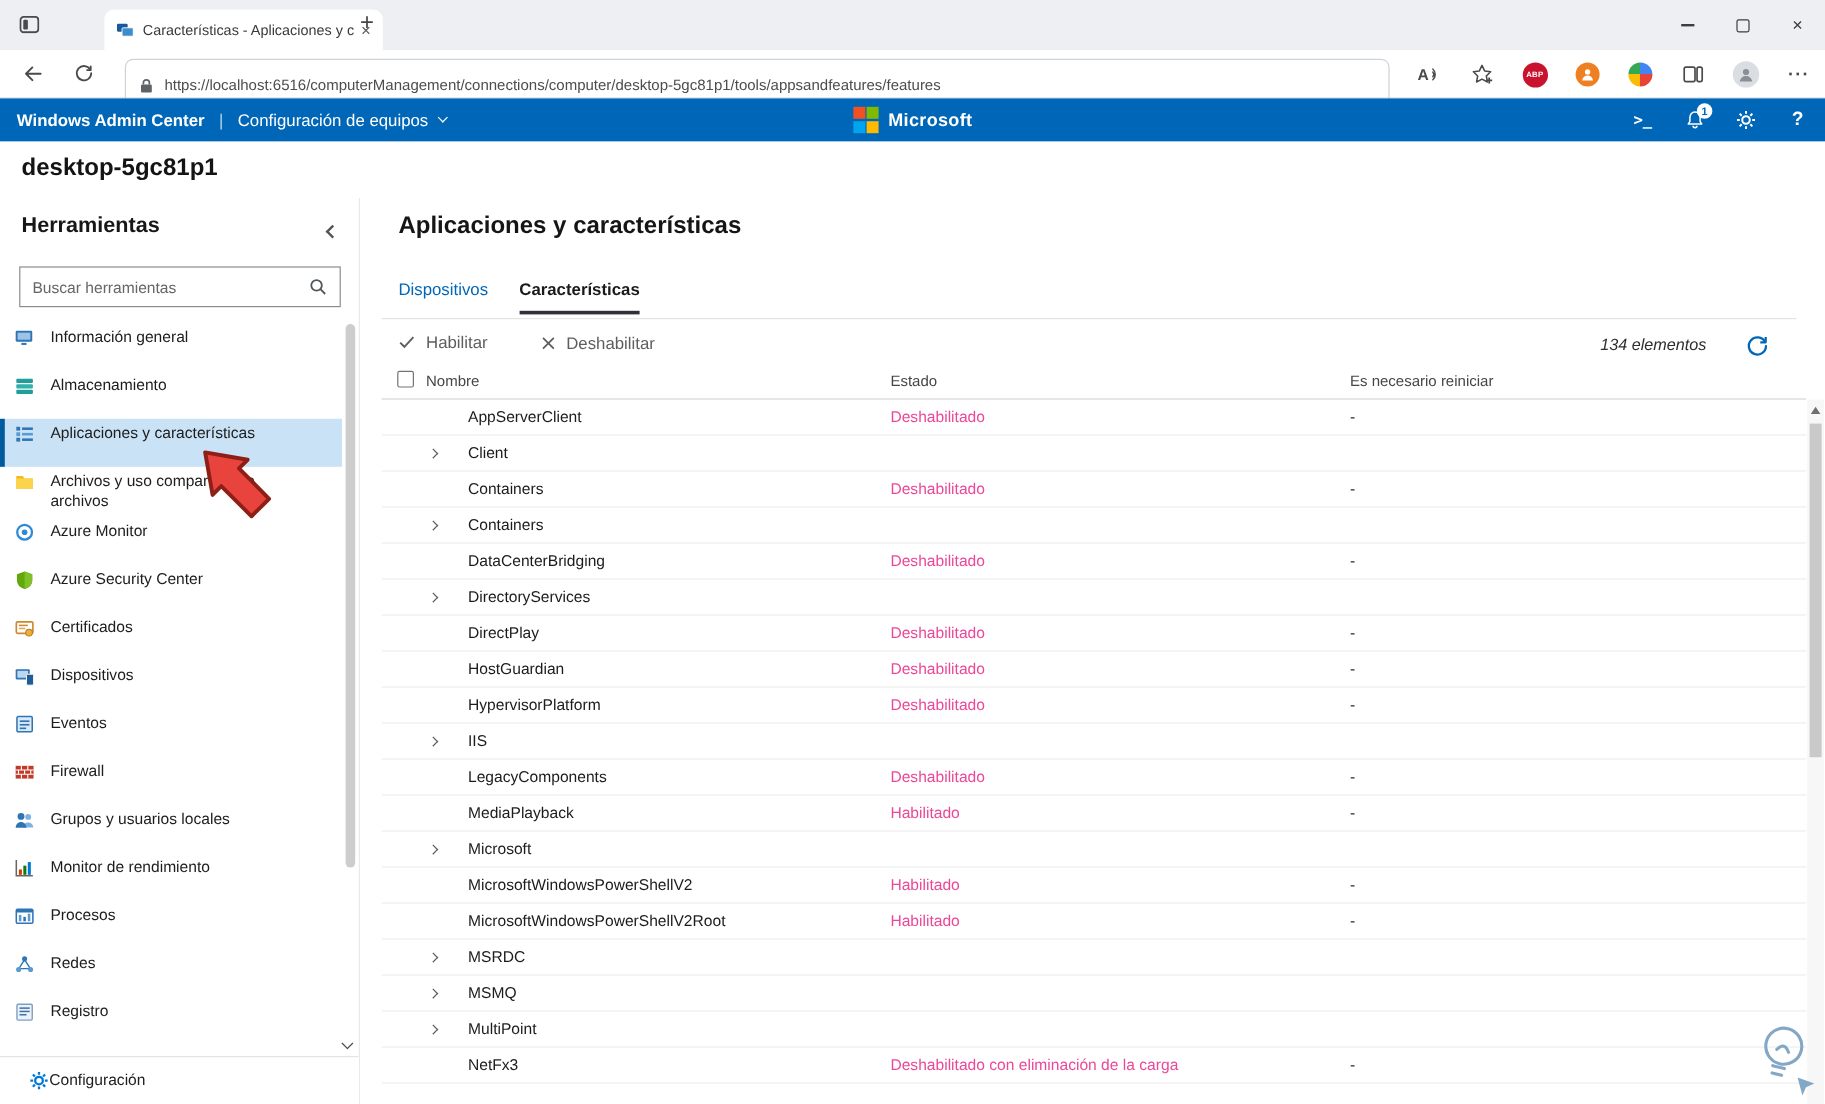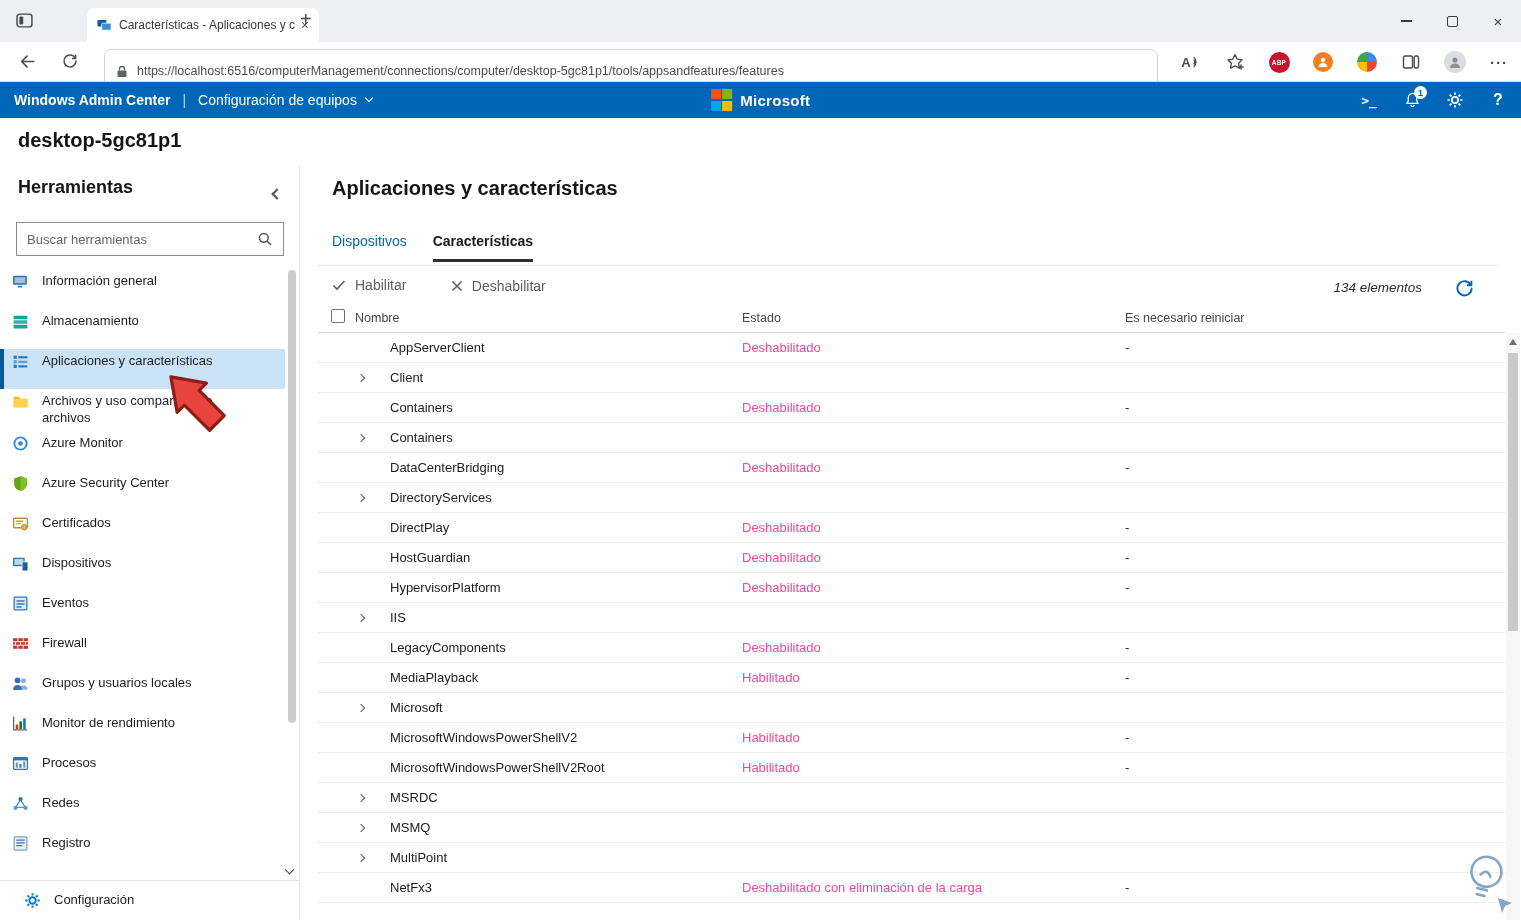--- a/index.html
+++ b/index.html
@@ -70,21 +70,21 @@
   .search-ico { margin-right:10px; display:flex; }
   .side-items { position:absolute; left:0; top:104px; width:285px; }
   .side-item { min-height:40px; display:flex; align-items:flex-start; padding:4px 8px 4px 12px; gap:13px; position:relative; }
   .side-icon { width:17px; height:17px; flex:0 0 17px; }
   .side-icon svg { width:100%; height:100%; display:block; }
   .side-label { font-size:13px; color:#1d1d1d; line-height:1.3; max-width:200px; }
   .side-item.selected { background:#c9e2f6; }
   .side-item.selected::before { content:""; position:absolute; left:0; top:0; bottom:0; width:4px; background:#005a9e; }
   .side-scroll-thumb { position:absolute; right:3px; top:105px; width:8px; height:453px; background:#cdcdcd; border-radius:4px; }
   .side-scroll-chev { position:absolute; right:6px; bottom:47px; width:7px; height:7px; border-right:1.7px solid #4a4a4a; border-bottom:1.7px solid #4a4a4a; transform:rotate(45deg); }
-  .side-footer { position:absolute; left:0; bottom:0; width:299px; height:40px; border-top:1px solid #e4e4e4; display:flex; align-items:center; gap:13px; padding-left:24px; background:#fff; }
+  .side-footer { position:absolute; left:0; bottom:0; width:299px; height:40px; border-top:1px solid #e4e4e4; display:flex; align-items:center; padding-left:24px; background:#fff; }
 
   
   .main { position:absolute; left:300px; top:0; right:0; height:100%; background:#fff; }
   .main-title { position:absolute; left:32px; top:12px; font-size:20px; font-weight:bold; color:#151515; }
   .tabs { position:absolute; left:32px; top:68px; display:flex; gap:26px; }
   .tab-item { font-size:14px; color:#0067b8; padding-bottom:10px; }
   .tab-item.active { color:#1a1a1a; font-weight:bold; border-bottom:3px solid #31303a; }
   .tabs-divider { position:absolute; left:18px; right:24px; top:100px; height:1px; background:#e4e4e4; }
   .toolbar { position:absolute; left:32px; right:24px; top:112px; height:26px; }
   .tb-act { display:inline-flex; align-items:center; gap:9px; font-size:14px; color:#5e5e5e; margin-right:40px; }

